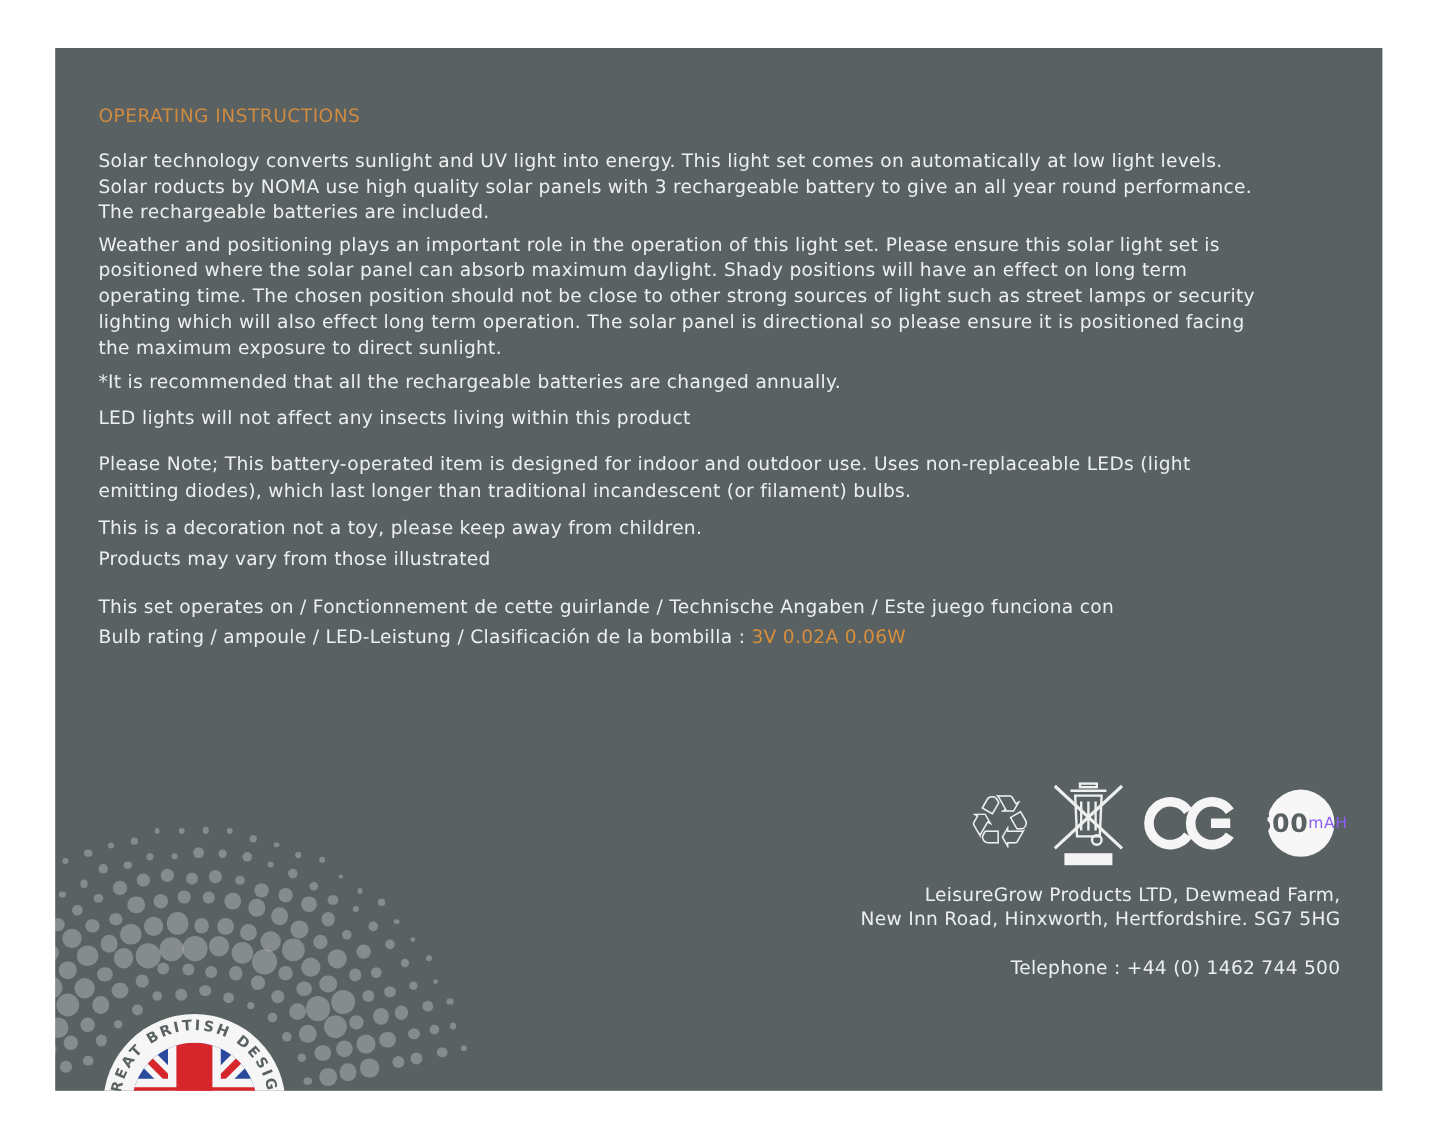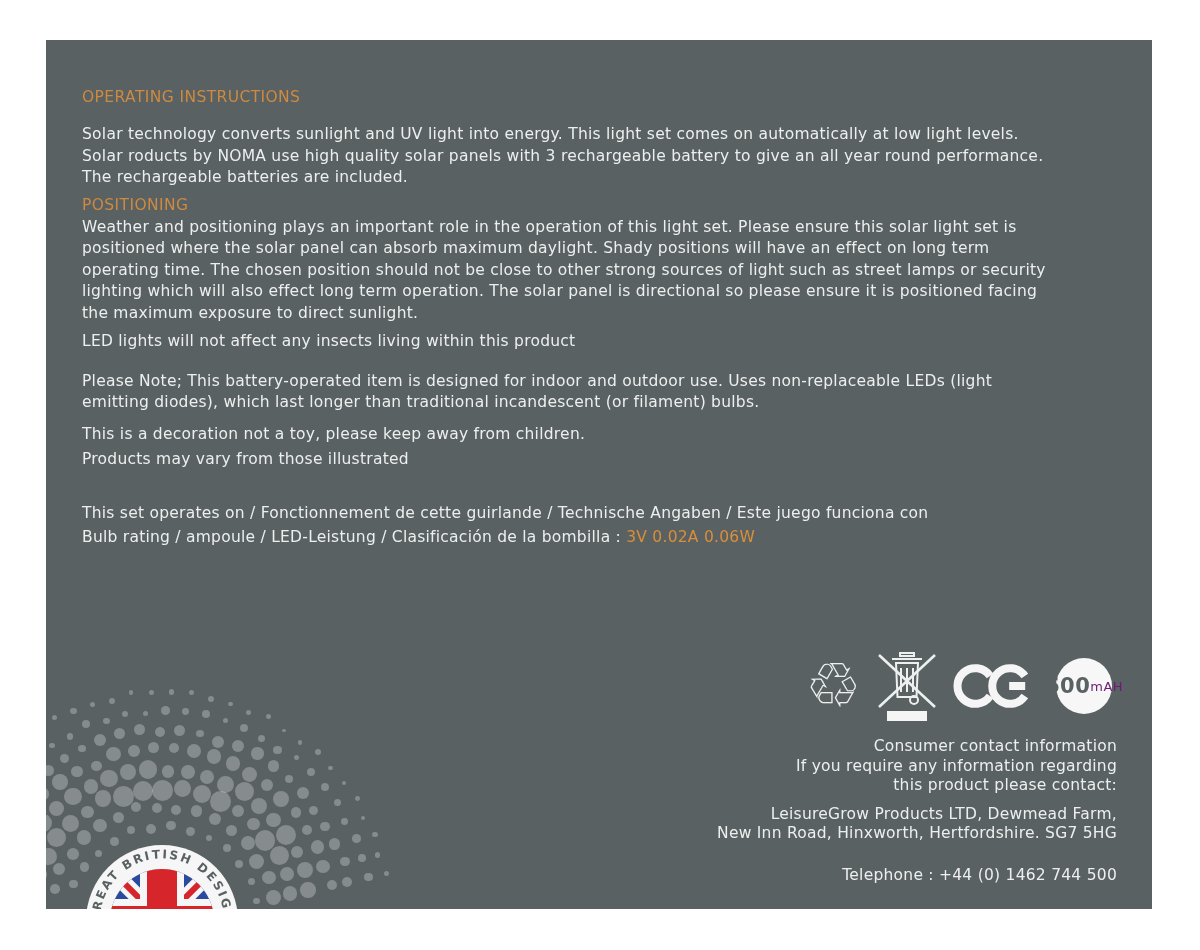--- a/index.html
+++ b/index.html
@@ -9,28 +9,28 @@
   .panel { position:absolute; left:46px; top:40px; width:1106px; height:869px;
     background:#596163; overflow:hidden; }
 
   .content { position:absolute; left:36px; top:46px; width:1044px;
     color:#edefee; font-size:15.5px; line-height:21.5px; letter-spacing:.25px; }
   .content p { white-space:pre-line; }
   .heading { color:#cd8a40; font-size:15.5px; font-weight:normal; line-height:22px; letter-spacing:.4px; }
   .accent { color:#d98f3a; }
   .mb1{margin-bottom:1px;} .mb3{margin-bottom:3px;} .mb4{margin-bottom:4px;}
   .mb5{margin-bottom:5px;margin-top:16px;} .mb7{margin-bottom:7px;} .mb8{margin-bottom:8px;}
-  .mb10{margin-bottom:10px;} .mb18{margin-bottom:18px;} .mb29{margin-bottom:32px;}
+  .mb10{margin-bottom:10px;} .mb18{margin-bottom:18px;} .mb29{margin-bottom:19px;}
 
   .icons-row { position:absolute; right:40px; top:610px; display:flex; align-items:center; gap:15px; }
   .recycle-glyph { color:#eef0ef; font-size:62px; line-height:66px; display:block; }
   .battery-badge { width:56px; height:56px; border-radius:50%; background:#f6f7f6;
     display:flex; flex-direction:row; align-items:center; justify-content:center; margin-left:6px; }
   .battery-badge .cap { color:#596163; font-size:21px; font-weight:bold; line-height:20px; letter-spacing:.5px; }
-  .battery-badge .unit { color:#701a75; font-size:13px; line-height:13px; letter-spacing:.5px; }
+  .battery-badge .unit { color:#8b5cf6; font-size:13px; line-height:13px; letter-spacing:.5px; }
 
   .contact { position:absolute; right:35px; top:697px; text-align:right;
     color:#edefee; font-size:15.5px; line-height:19.5px; letter-spacing:.25px; }
   .contact p { white-space:pre-line; }
   .contact .g1 { margin-bottom:9px; } .contact .g2 { margin-bottom:22px; } .contact .g3 { margin-bottom:4px; }
 
   .dots { position:absolute; left:0; top:0; width:1106px; height:869px; pointer-events:none; }
   .dot { position:absolute; border-radius:50%; background:rgba(255,255,255,.27); }
 
   .roundel { position:absolute; left:38px; top:803px; }
@@ -189,26 +189,26 @@
         <div class="dot" style="height: 5px; width: 5px; left: 43.7px; top: 661.6px;"></div>
         <div class="dot" style="height: 6.2px; width: 6.2px; left: 24.4px; top: 668.1px;"></div>
         <div class="dot" style="height: 5.1px; width: 5.1px; left: 5.8px; top: 675.3px;"></div>
       </div>
 
     <div class="content">
       <h2 class="heading mb1">OPERATING INSTRUCTIONS</h2>
       <p class="mb5">Solar technology converts sunlight and UV light into energy. This light set comes on automatically at low light levels.
 Solar roducts by NOMA use high quality solar panels with 3 rechargeable battery to give an all year round performance.
 The rechargeable batteries are included.</p>
-      <h2 class="heading mb1">POSITIONING</h2>
       <p class="mb7">Weather and positioning plays an important role in the operation of this light set. Please ensure this solar light set is
 positioned where the solar panel can absorb maximum daylight. Shady positions will have an effect on long term
 operating time. The chosen position should not be close to other strong sources of light such as street lamps or security
 lighting which will also effect long term operation. The solar panel is directional so please ensure it is positioned facing
 the maximum exposure to direct sunlight.</p>
+      <p class="mb8">*It is recommended that all the rechargeable batteries are changed annually.</p>
       <p class="mb18">LED lights will not affect any insects living within this product</p>
       <p class="mb10">Please Note; This battery-operated item is designed for indoor and outdoor use. Uses non-replaceable LEDs (light
 emitting diodes), which last longer than traditional incandescent (or filament) bulbs.</p>
       <p class="mb4">This is a decoration not a toy, please keep away from children.</p>
       <p class="mb29">Products may vary from those illustrated</p>
 
       <p class="mb3">This set operates on / Fonctionnement de cette guirlande / Technische Angaben / Este juego funciona con</p>
       <p class="mb4"><span>Bulb rating / ampoule / LED-Leistung / Clasificación de la bombilla : </span><span class="accent">3V 0.02A 0.06W</span></p>
     </div>
 
@@ -238,23 +238,20 @@
         </g>
       </svg>
 
       <div class="battery-badge">
         <span class="cap">600</span>
         <span class="unit">mAH</span>
       </div>
     </div>
 
     <div class="contact">
-      <p class="g1">Consumer contact information
-If you require any information regarding
-this product please contact:</p>
       <p class="g2">LeisureGrow Products LTD, Dewmead Farm,
 New Inn Road, Hinxworth, Hertfordshire. SG7 5HG</p>
       <p class="g3">Telephone : +44 (0) 1462 744 500</p>
     </div>
 
     <svg class="roundel" width="156" height="156" viewBox="-78 -78 156 156">
       <defs>
         <clipPath id="ujclip">
             <circle cx="0" cy="0" r="52"></circle>
           </clipPath>

